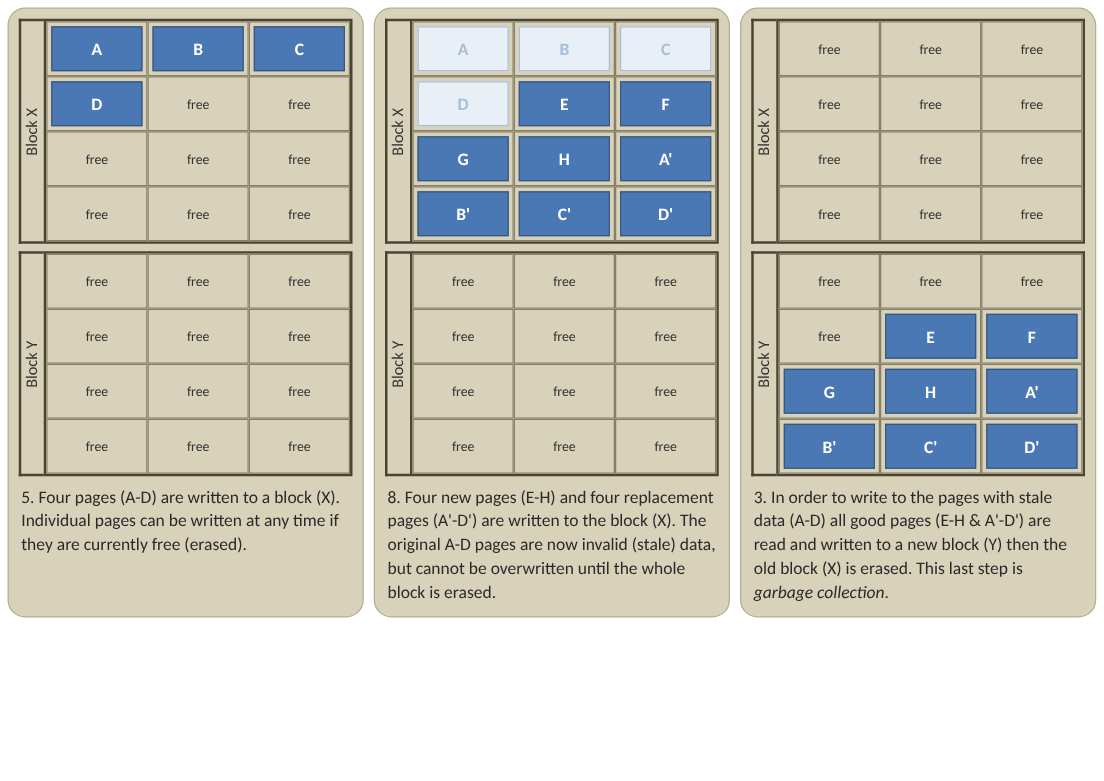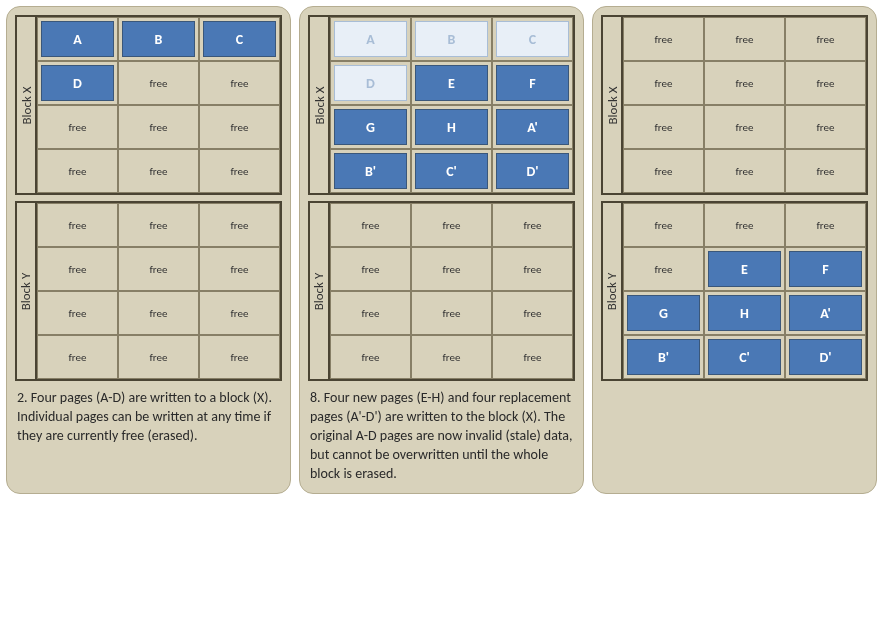--- a/index.html
+++ b/index.html
@@ -179,21 +179,21 @@
             </div>
             <div class="cell">
               <span class="free-text">free</span>
             </div>
             <div class="cell">
               <span class="free-text">free</span>
             </div>
           </div>
         </div>
       </div>
-      <div class="caption">2. Four pages (A-D) are written to a block (X). Individual pages can be written at any time if they are currently free (erased).</div>
+      <div class="caption">5. Four pages (A-D) are written to a block (X). Individual pages can be written at any time if they are currently free (erased).</div>
     </div>
     <div class="panel">
       <div class="blocks">
         <div class="block-wrap">
           <div class="block-label">
             <span>Block X</span>
           </div>
           <div class="grid">
             <div class="cell">
               <div class="page stale">A</div>
@@ -361,14 +361,15 @@
             </div>
             <div class="cell">
               <div class="page valid">C'</div>
             </div>
             <div class="cell">
               <div class="page valid">D'</div>
             </div>
           </div>
         </div>
       </div>
+      <div class="caption">3. In order to write to the pages with stale data (A-D) all good pages (E-H &amp; A'-D') are read and written to a new block (Y) then the old block (X) is erased. This last step is <em>garbage collection</em>.</div>
     </div>
   </div>
 
 </body></html>

